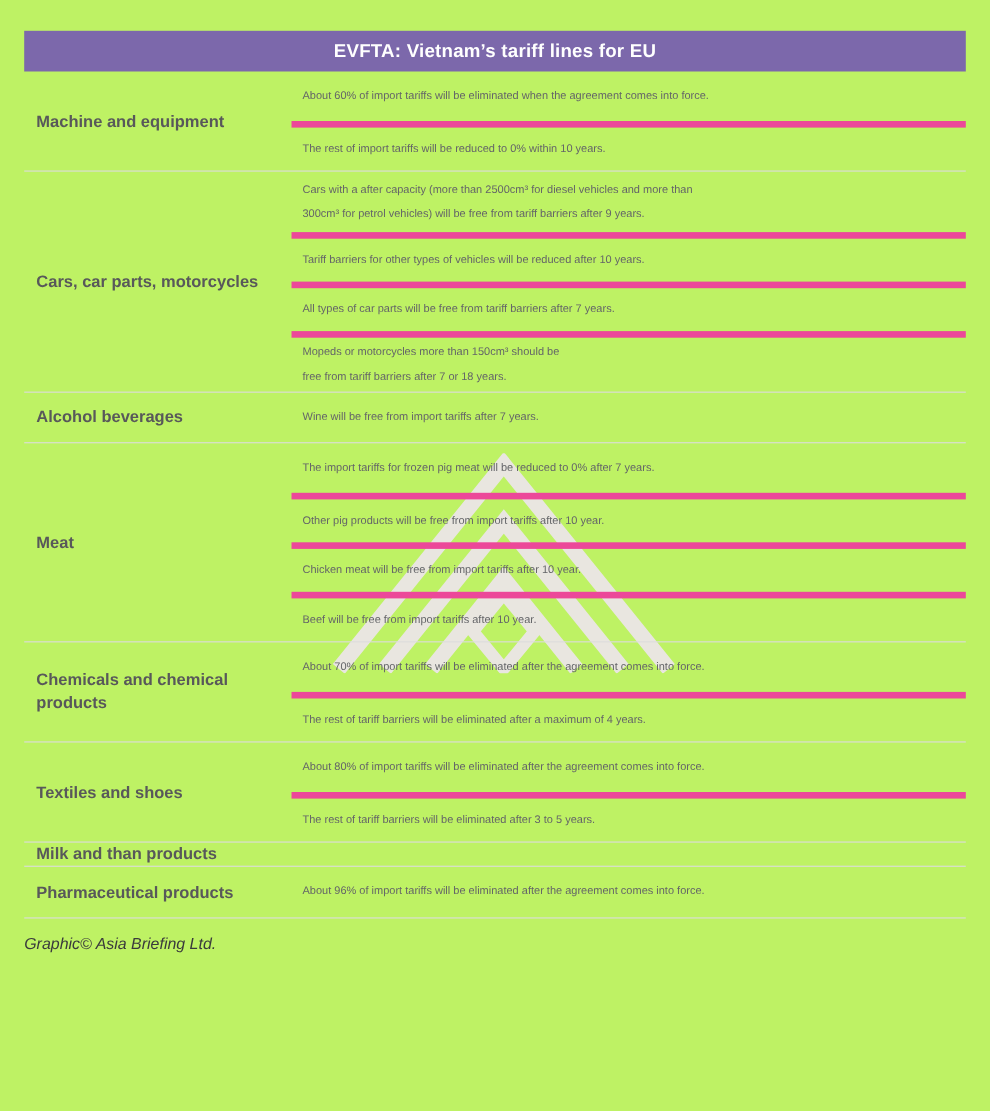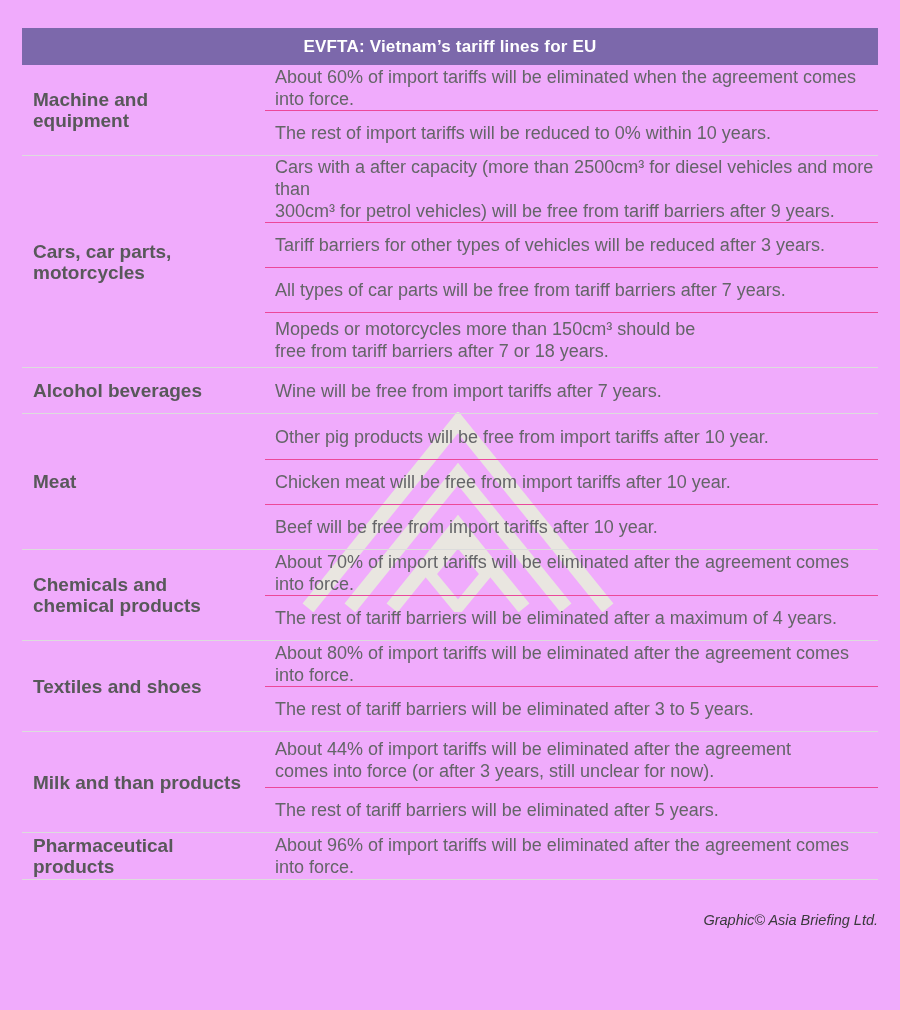--- a/index.html
+++ b/index.html
@@ -1,20 +1,20 @@
 <!DOCTYPE html>
 <html><head>
 <meta charset="utf-8">
 <style>
   html, body { margin: 0; padding: 0; background: #ffffff; }
   .page {
     position: relative;
     width: 900px;
     height: 1010px;
-    background: #f0abfc;
+    background: #bef264;
     font-family: "Liberation Sans", sans-serif;
     overflow: hidden;
   }
   .watermark {
     position: absolute;
     left: 298px;
     top: 412px;
     width: 320px;
     height: 200px;
     z-index: 0;
@@ -42,46 +42,46 @@
   .section { display: flex; border-top: 1px solid #dcdcdc; }
   .section:first-child { border-top: none; }
   .cat-cell {
     width: 243px;
     box-sizing: border-box;
     padding-left: 11px;
     padding-right: 20px;
     display: flex;
     align-items: center;
     color: #58585a;
-    font-size: 19px;
+    font-size: 15px;
     font-weight: 600;
     line-height: 21px;
   }
   .rows { flex: 1; display: flex; flex-direction: column; }
   .row {
     min-height: 45px;
     display: flex;
     flex-direction: column;
     justify-content: center;
     padding-left: 10px;
     box-sizing: border-box;
   }
   .row.two-line { min-height: 55px; }
   .row.last { min-height: 46px; }
-  .row + .row { border-top: 1px solid #ec4899; }
+  .row + .row { border-top: 6px solid #ec4899; }
   .row p {
     margin: 0;
     color: #646568;
-    font-size: 18px;
+    font-size: 10px;
     line-height: 22px;
     font-weight: 400;
   }
   .credit {
-    margin-top: 32px;
-    text-align: right;
+    margin-top: 16px;
+    text-align: left;
     font-style: italic;
     font-size: 14.5px;
     color: #3a3a3c;
   }
 </style>
 </head>
 <body>
 
 <div class="page">
 
@@ -121,21 +121,21 @@
       <div class="section">
         <div class="cat-cell">
           <span>Cars, car parts, motorcycles</span>
         </div>
         <div class="rows">
           <div class="row two-line">
             <p>Cars with a after capacity (more than 2500cm³ for diesel vehicles and more than</p>
             <p>300cm³ for petrol vehicles) will be free from tariff barriers after 9 years.</p>
           </div>
           <div class="row">
-            <p>Tariff barriers for other types of vehicles will be reduced after 3 years.</p>
+            <p>Tariff barriers for other types of vehicles will be reduced after 10 years.</p>
           </div>
           <div class="row">
             <p>All types of car parts will be free from tariff barriers after 7 years.</p>
           </div>
           <div class="row two-line">
             <p>Mopeds or motorcycles more than 150cm³ should be</p>
             <p>free from tariff barriers after 7 or 18 years.</p>
           </div>
         </div>
       </div>
@@ -150,20 +150,23 @@
           </div>
         </div>
       </div>
 
       <div class="section">
         <div class="cat-cell">
           <span>Meat</span>
         </div>
         <div class="rows">
           <div class="row">
+            <p>The import tariffs for frozen pig meat will be reduced to 0% after 7 years.</p>
+          </div>
+          <div class="row">
             <p>Other pig products will be free from import tariffs after 10 year.</p>
           </div>
           <div class="row">
             <p>Chicken meat will be free from import tariffs after 10 year.</p>
           </div>
           <div class="row">
             <p>Beef will be free from import tariffs after 10 year.</p>
           </div>
         </div>
       </div>
@@ -192,29 +195,20 @@
           </div>
           <div class="row">
             <p>The rest of tariff barriers will be eliminated after 3 to 5 years.</p>
           </div>
         </div>
       </div>
 
       <div class="section">
         <div class="cat-cell">
           <span>Milk and than products</span>
-        </div>
-        <div class="rows">
-          <div class="row two-line">
-            <p>About 44% of import tariffs will be eliminated after the agreement</p>
-            <p>comes into force (or after 3 years, still unclear for now).</p>
-          </div>
-          <div class="row">
-            <p>The rest of tariff barriers will be eliminated after 5 years.</p>
-          </div>
         </div>
       </div>
 
       <div class="section">
         <div class="cat-cell">
           <span>Pharmaceutical products</span>
         </div>
         <div class="rows">
           <div class="row last">
             <p>About 96% of import tariffs will be eliminated after the agreement comes into force.</p>

